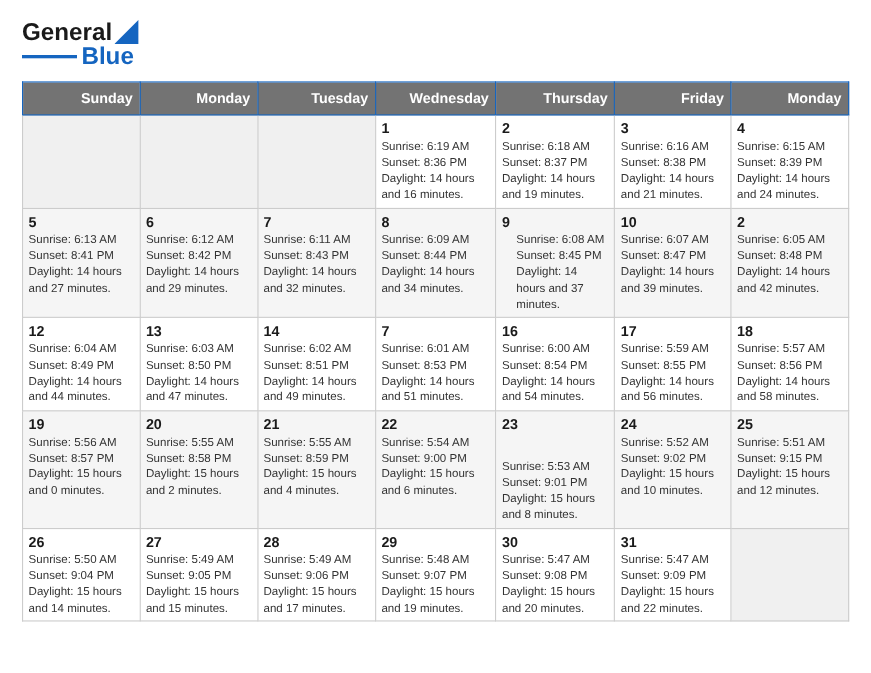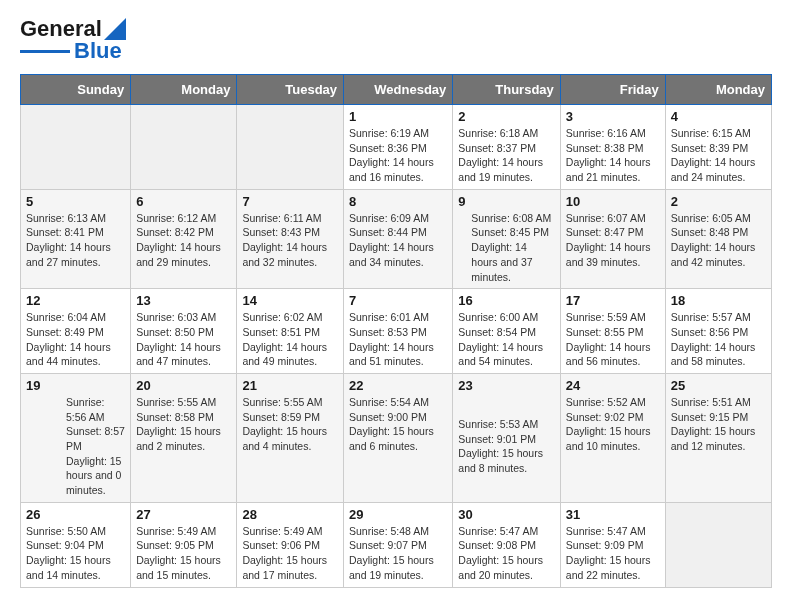--- a/index.html
+++ b/index.html
@@ -230,21 +230,21 @@
           <td>
             <span class="day-num">18</span>
             <div class="day-info" style="white-space: pre-line;">Sunrise: 5:57 AM
 Sunset: 8:56 PM
 Daylight: 14 hours and 58 minutes.</div>
           </td>
         </tr>
         <tr>
           <td>
             <span class="day-num">19</span>
-            <div class="day-info" style="white-space: pre-line; margin-left: 40px;">Sunrise: 5:56 AM
+            <div class="day-info" style="white-space: pre-line;">Sunrise: 5:56 AM
 Sunset: 8:57 PM
 Daylight: 15 hours and 0 minutes.</div>
           </td>
           <td>
             <span class="day-num">20</span>
             <div class="day-info" style="white-space: pre-line;">Sunrise: 5:55 AM
 Sunset: 8:58 PM
 Daylight: 15 hours and 2 minutes.</div>
           </td>
           <td>

